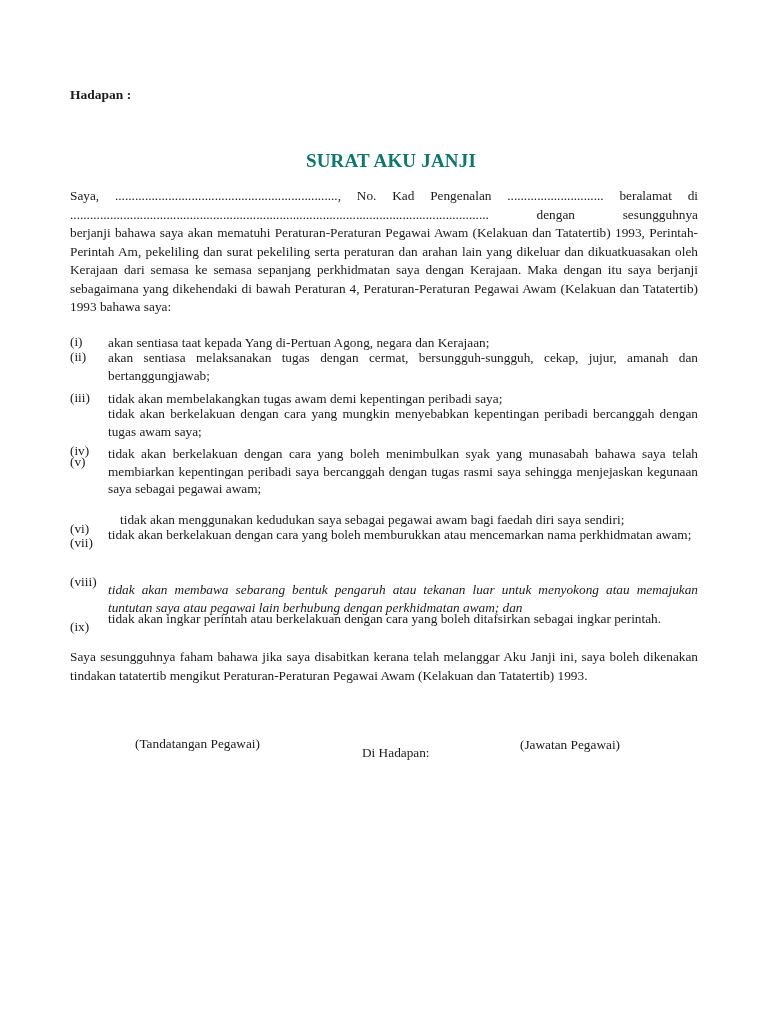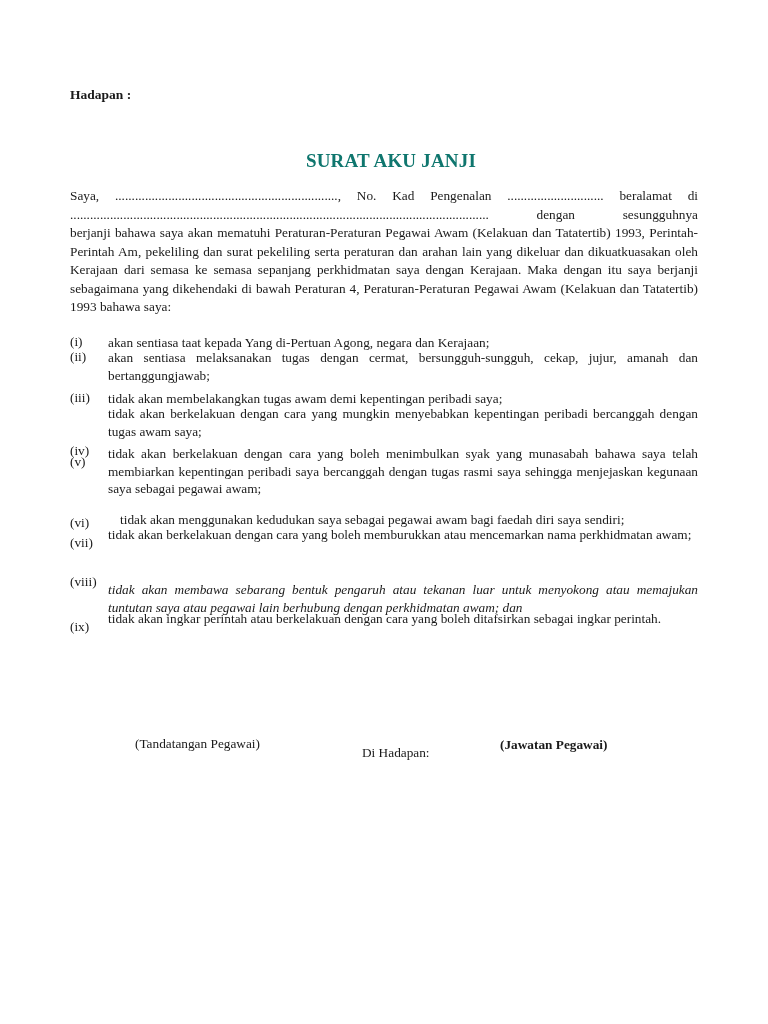--- a/index.html
+++ b/index.html
@@ -79,21 +79,21 @@
       line-height: 17.5px;
     }
     .p-end { top: 648px; }
     .sig {
       position: absolute;
       font-size: 13.3px;
       white-space: nowrap;
     }
     .sig-left { left: 135px; top: 736px; text-align: right; }
     .sig-mid { left: 362px; top: 745px; }
-    .sig-right { left: 500px; top: 737px; font-weight: bold; }
+    .sig-right { left: 520px; top: 737px; }
   </style>
 </head>
 <body>
 
 <div class="page">
 
   <div class="ref">Hadapan :</div>
 
   <div class="title">SURAT AKU JANJI</div>
 
@@ -131,35 +131,36 @@
     </div>
     <div class="item" style="top:405px;">
       <span class="num" style="top:9px;margin-top:29px;">(iv)</span>
       <span class="txt" style="top:0;">tidak akan berkelakuan dengan cara yang mungkin menyebabkan kepentingan peribadi bercanggah dengan tugas awam saya;</span>
     </div>
     <div class="item" style="top:445px;">
       <span class="num" style="top:9px;">(v)</span>
       <span class="txt" style="top:0;">tidak akan berkelakuan dengan cara yang boleh menimbulkan syak yang munasabah bahawa saya telah membiarkan kepentingan peribadi saya bercanggah dengan tugas rasmi saya sehingga menjejaskan kegunaan saya sebagai pegawai awam;</span>
     </div>
     <div class="item" style="top:511px;">
-      <span class="num" style="top:4px;font-family:Liberation Serif, serif;">(vi)</span>
+      <span class="num" style="top:10px;font-family:Liberation Serif, serif;">(vi)</span>
       <span class="txt" style="top:0;margin-left:12px;">tidak akan menggunakan kedudukan saya sebagai pegawai awam bagi faedah diri saya sendiri;</span>
     </div>
     <div class="item" style="top:526px;">
       <span class="num" style="top:9px;">(vii)</span>
       <span class="txt" style="top:0;">tidak akan berkelakuan dengan cara yang boleh memburukkan atau mencemarkan nama perkhidmatan awam;</span>
     </div>
     <div class="item" style="top:565px;">
       <span class="num" style="top:9px;">(viii)</span>
       <span class="txt" style="top:16px;font-style:italic;">tidak akan membawa sebarang bentuk pengaruh atau tekanan luar untuk menyokong atau memajukan tuntutan saya atau pegawai lain berhubung dengan perkhidmatan awam; dan</span>
     </div>
     <div class="item" style="top:610px;">
       <span class="num" style="top:9px;">(ix)</span>
       <span class="txt" style="top:0;">tidak akan ingkar perintah atau berkelakuan dengan cara yang boleh ditafsirkan sebagai ingkar perintah.</span>
     </div>
   </div>
 
+  <div class="para p-end">Saya sesungguhnya faham bahawa jika saya disabitkan kerana telah melanggar Aku Janji ini, saya boleh dikenakan tindakan tatatertib mengikut Peraturan-Peraturan Pegawai Awam (Kelakuan dan Tatatertib) 1993.</div>
 
   <div class="sig sig-left">(Tandatangan Pegawai)</div>
   <div class="sig sig-mid">Di Hadapan:</div>
   <div class="sig sig-right">(Jawatan Pegawai)</div>
 
 </div>
 
 </body></html>

